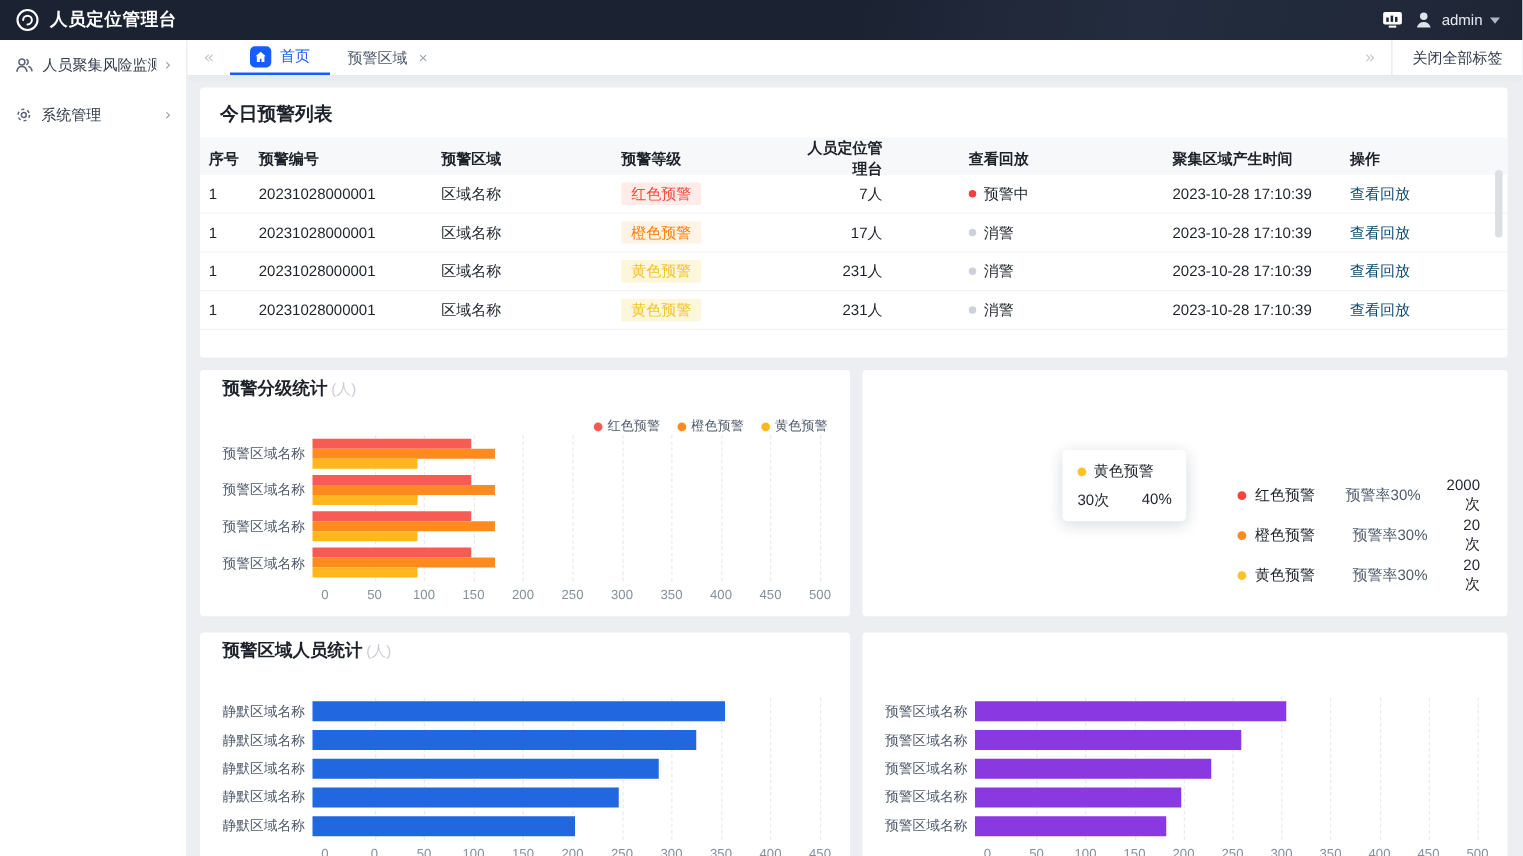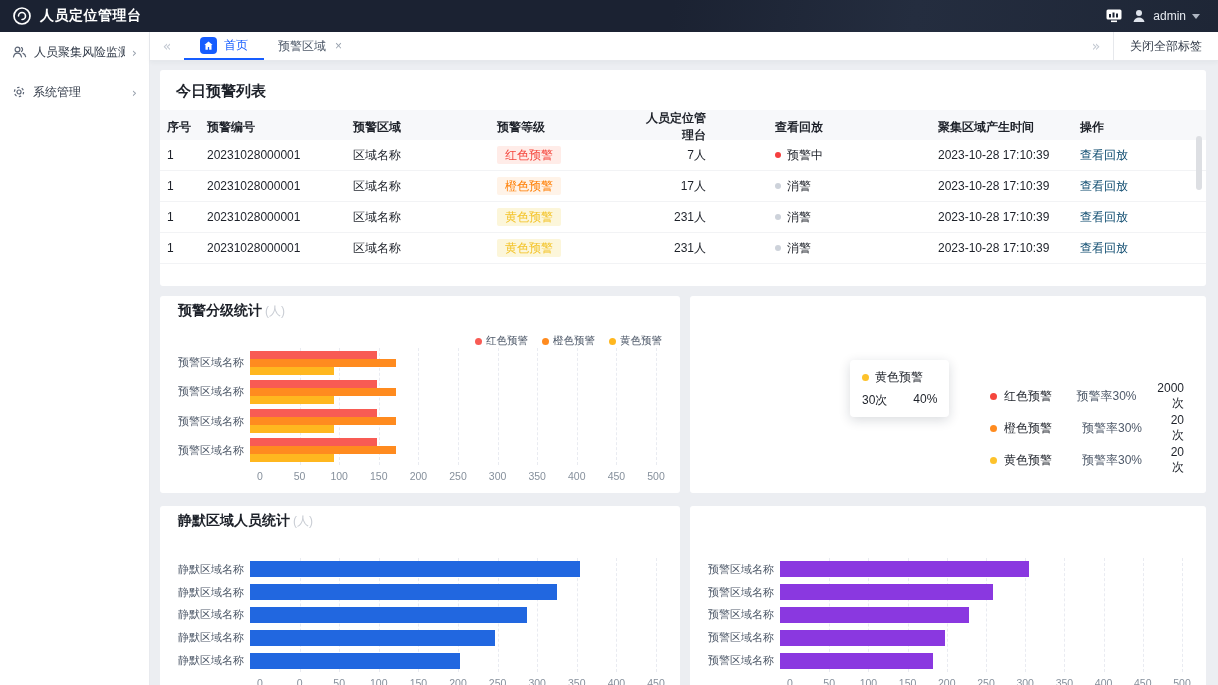--- a/index.html
+++ b/index.html
@@ -365,21 +365,21 @@
             <span class="rl-rate">预警率30%</span>
             <span class="rl-count">20次</span>
           </div>
         </div>
     </div>
   </div>
 
   <div class="charts-row row2">
     <div class="card chart-card cc-left">
       <div class="chart-title">
-        <span>静默区域人员统计</span><span class="suffix">(人)</span>
+        <span>预警区域人员统计</span><span class="suffix">(人)</span>
       </div>
       <div class="plot" id="plot2">
           <div class="rows">
             <div class="gridoverlay">
               <div class="vline" style="left: 10%;"></div>
               <div class="vline" style="left: 20%;"></div>
               <div class="vline" style="left: 30%;"></div>
               <div class="vline" style="left: 40%;"></div>
               <div class="vline" style="left: 50%;"></div>
               <div class="vline" style="left: 60%;"></div>

